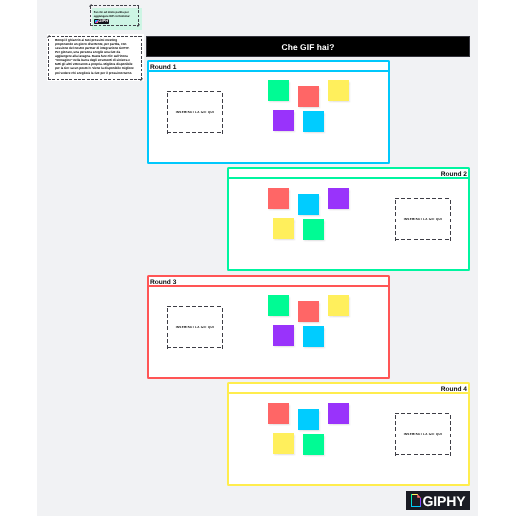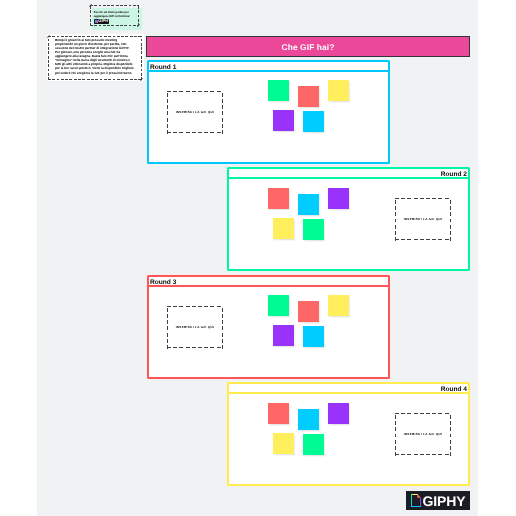--- a/index.html
+++ b/index.html
@@ -17,21 +17,21 @@
   .sel-a{left:90px;top:5px;width:49px;height:21px;}
   .sel .h{position:absolute;width:3px;height:3px;}
   .sel .h:before{content:"";position:absolute;width:3px;height:1px;background:#43434b;top:1px;left:0;transform:rotate(-45deg);}
   .sel .h.tl{left:-1px;top:-1px;}
   .sel .h.br{right:-1px;bottom:-1px;}
   .note-b{position:absolute;left:47px;top:34px;width:97px;height:47px;background:#ffffff;padding:3.8px 0 0 8px;box-sizing:border-box;}
   .note-b .txt{font-size:3.1px;line-height:4.1px;color:#000;width:80px;font-weight:600;}
   .sel-b{left:48px;top:36px;width:94px;height:44px;}
 
   
-  .banner{position:absolute;left:146px;top:36px;width:324px;height:21px;background:#ec4899;border:1px solid #34343c;box-sizing:border-box;display:flex;align-items:center;justify-content:center;}
+  .banner{position:absolute;left:146px;top:36px;width:324px;height:21px;background:#000000;border:1px solid #34343c;box-sizing:border-box;display:flex;align-items:center;justify-content:center;}
   .banner .t{color:#ffffff;font-weight:bold;font-size:8.4px;letter-spacing:.1px;}
 
   
   .round{position:absolute;box-sizing:border-box;background:#ffffff;border-radius:1.5px;}
   .round .hdr{position:absolute;left:0;top:0;height:10px;width:100%;box-sizing:border-box;display:block;line-height:11.6px;font-size:6.6px;font-weight:bold;color:#0a0a0c;}
   .hdr.l{text-align:left;padding-left:1px;}
   .hdr.r{text-align:right;padding-right:1px;}
 
 
   

